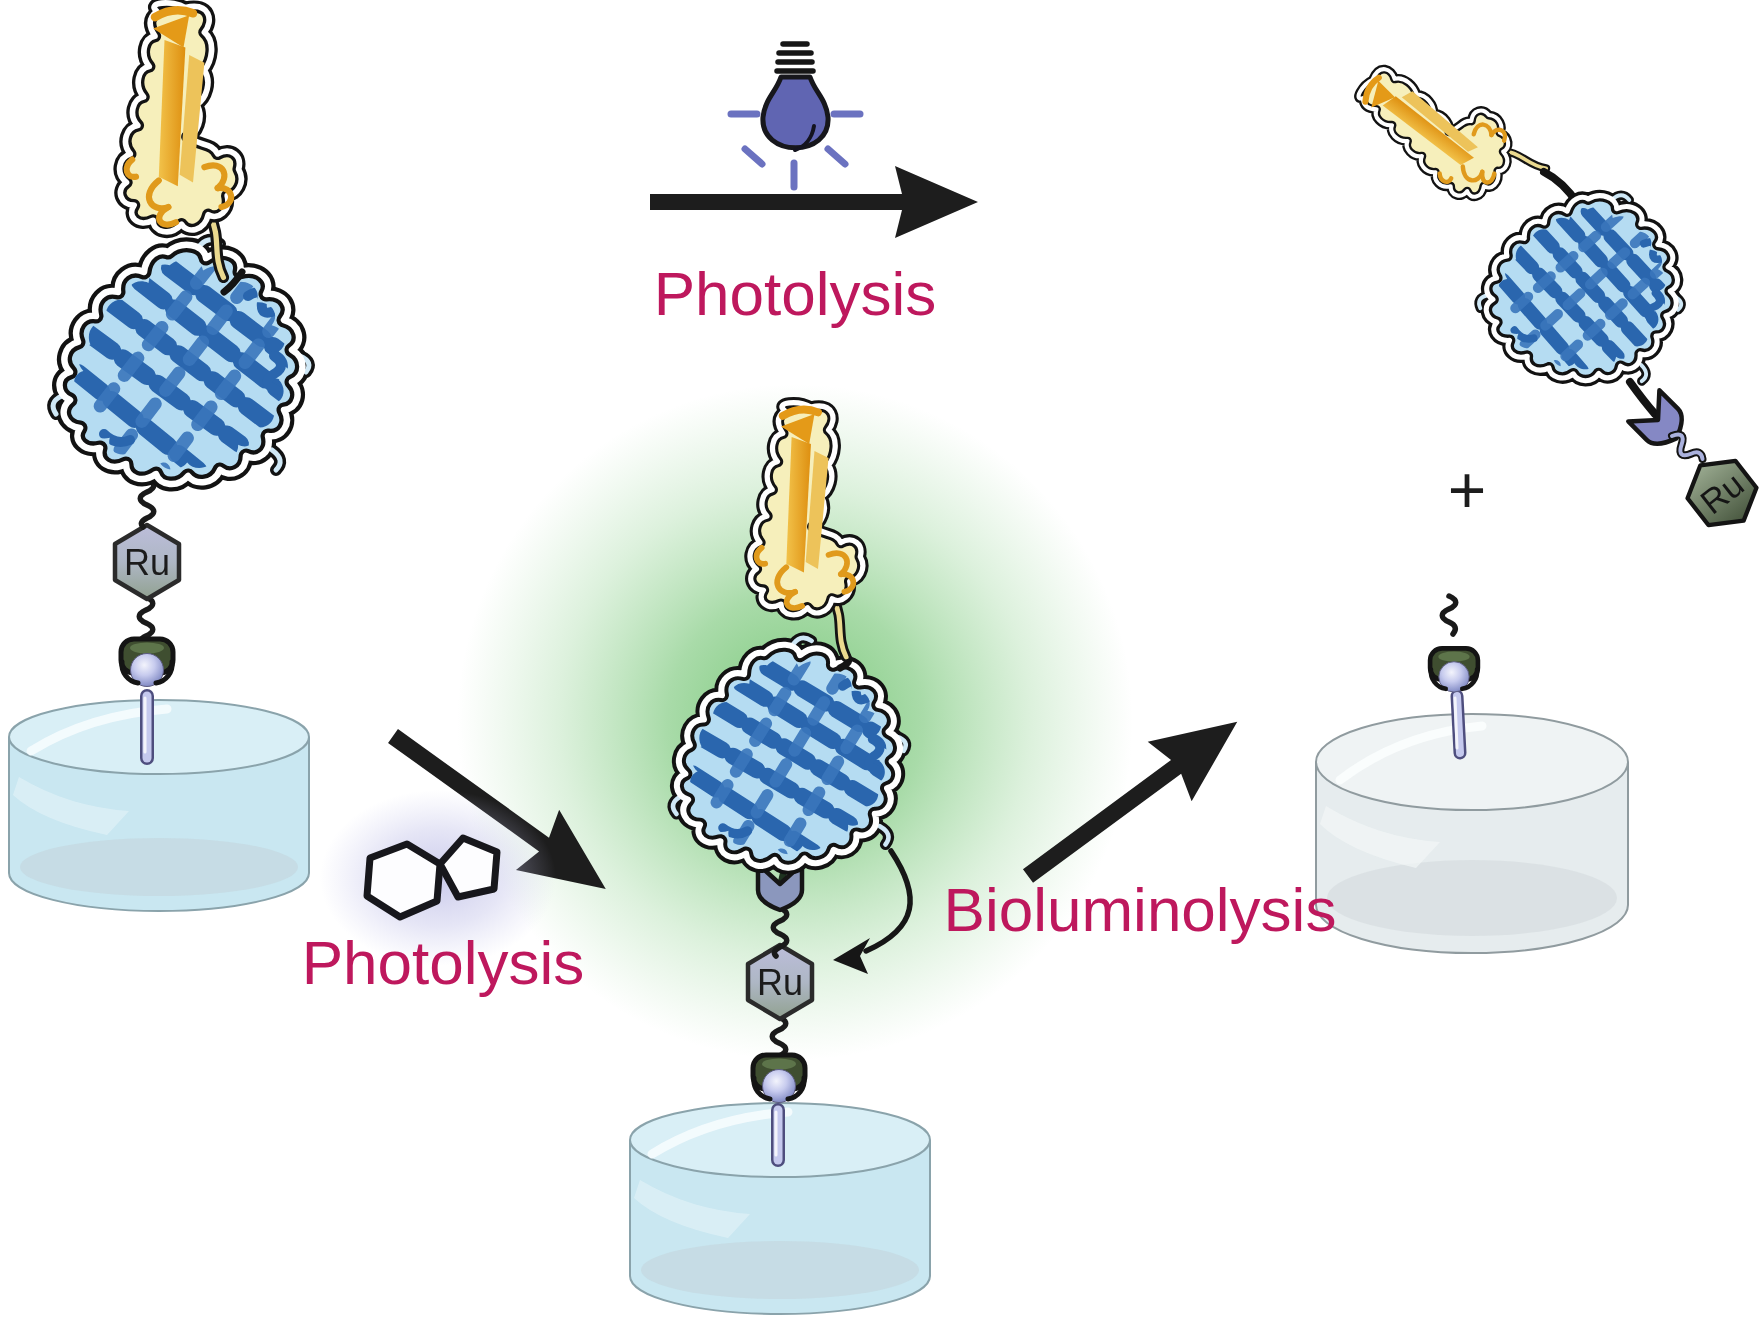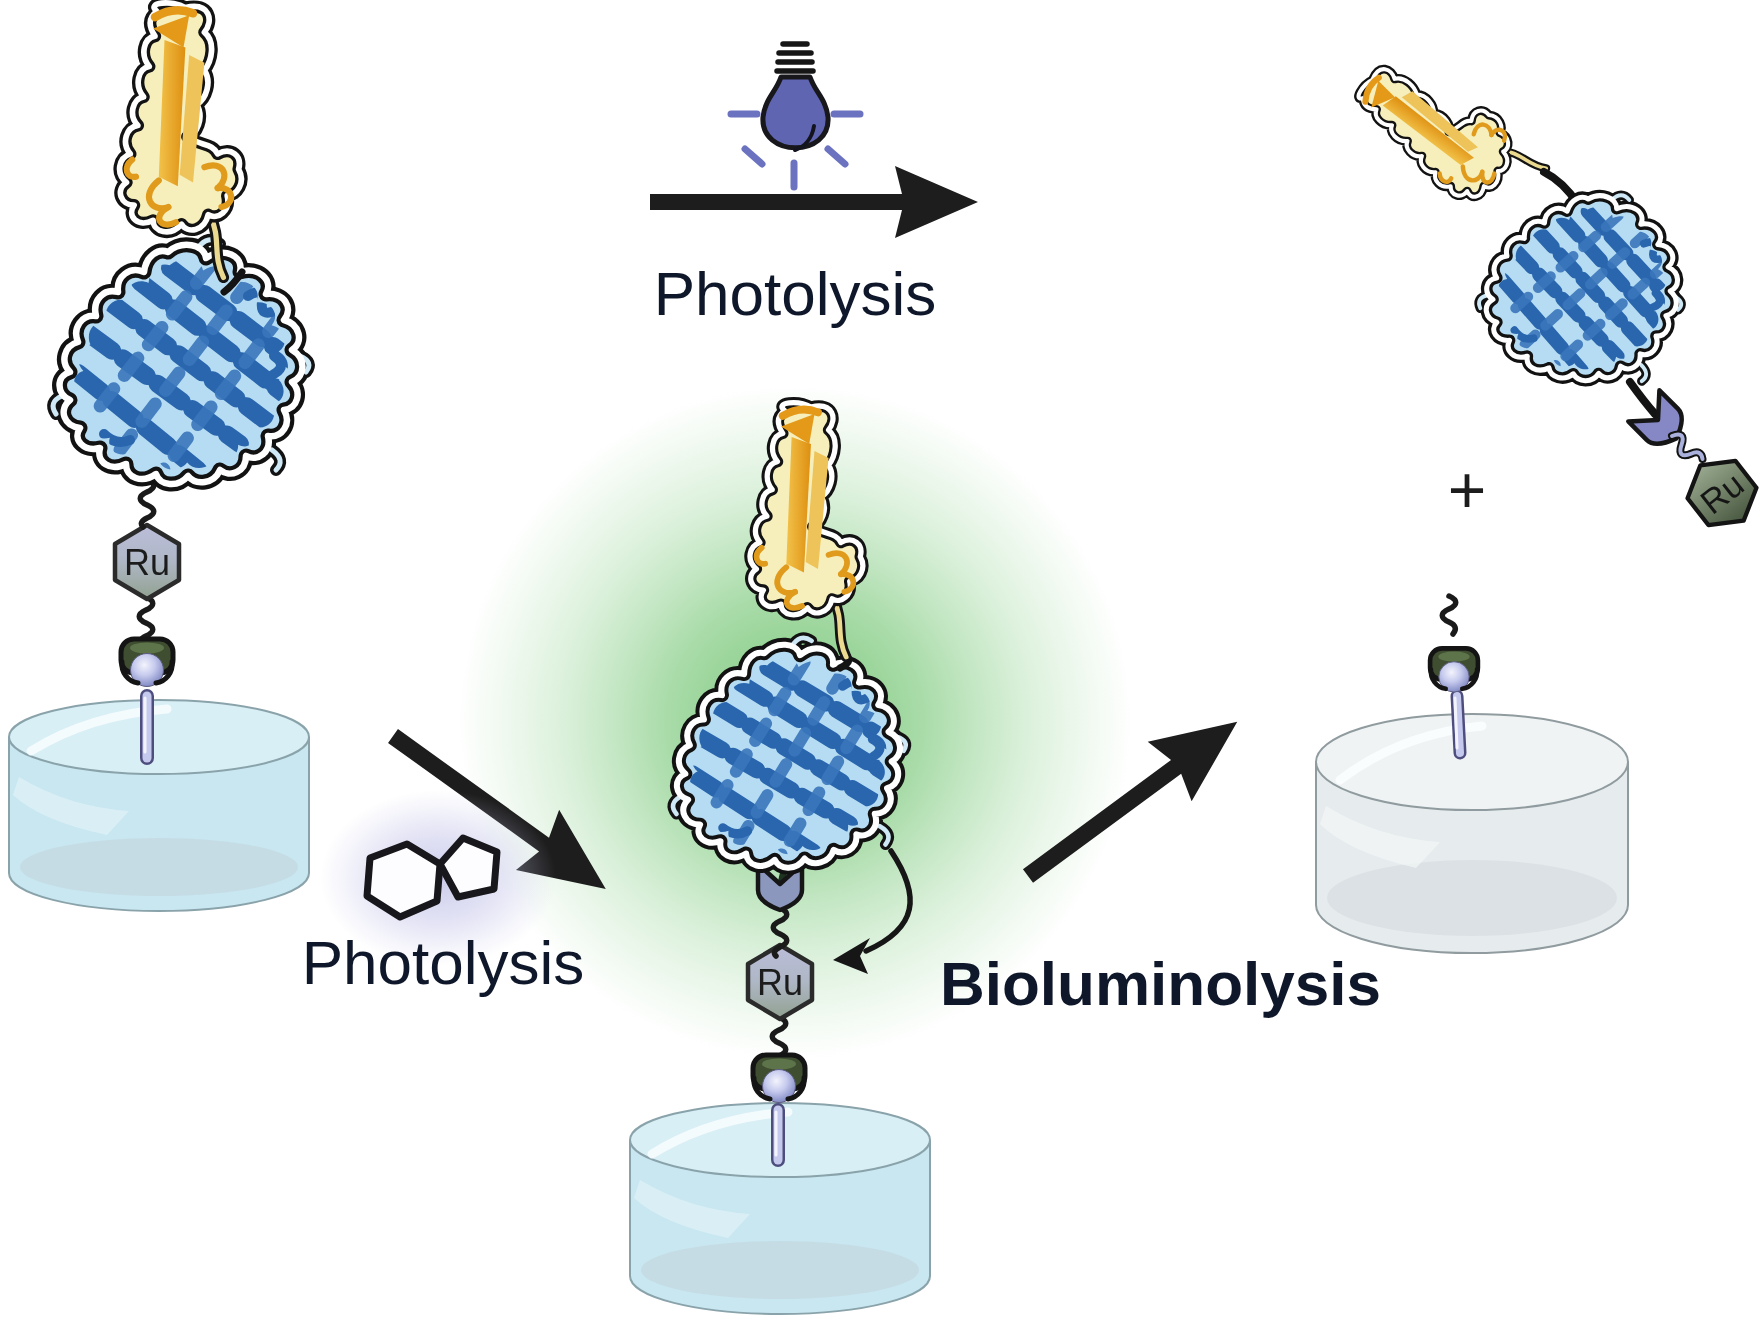--- a/index.html
+++ b/index.html
@@ -1,19 +1,19 @@
 <!DOCTYPE html>
 <html><head>
 <meta charset="utf-8">
 <style>
   html,body{margin:0;padding:0;background:#fff;}
   .canvas{position:relative;width:1762px;height:1324px;background:#ffffff;overflow:hidden;
           font-family:"Liberation Sans",sans-serif;}
   .canvas svg{position:absolute;left:0;top:0;}
-  .label{position:absolute;color:#0f172a;text-align:center;font-size:62px;font-weight:400;}
+  .label{position:absolute;color:#be185d;text-align:center;font-size:62px;font-weight:400;}
   .plus{position:absolute;color:#1c1c1c;text-align:center;font-size:66px;font-weight:400;}
 </style>
 </head>
 <body>
 
 <div class="canvas">
 <svg width="1762" height="1324" viewBox="0 0 1762 1324">
   <defs>
     <radialGradient id="glowG" cx="50%" cy="50%" r="50%">
       <stop offset="0%" stop-color="#74c574" stop-opacity="0.95"></stop>
@@ -258,15 +258,15 @@
       <line x1="1457" y1="696" x2="1460" y2="753" stroke="#c5c9ee" stroke-width="8" stroke-linecap="round"></line>
       <line x1="1455" y1="698" x2="1457" y2="748" stroke="#ffffff" stroke-width="3" stroke-linecap="round" opacity="0.8"></line>
     </g>
     <use href="#sqShort" transform="translate(1449,596)" fill="none" stroke="#1a1a1a" stroke-width="5.5" stroke-linecap="round"></use>
     <use href="#anchor" transform="translate(1454,664) scale(0.92)"></use>
   </g>
 </svg>
 
 <div class="label" style="left:595px;top:258px;width:400px;">Photolysis</div>
 <div class="label" style="left:243px;top:927px;width:400px;">Photolysis</div>
-<div class="label" style="left:940px;top:948px;width:400px;font-weight:bold;">Bioluminolysis</div>
+<div class="label" style="left:940px;top:874px;width:400px;">Bioluminolysis</div>
 <div class="plus" style="left:1433px;top:452px;width:68px;">+</div>
 </div>
 
 </body></html>

